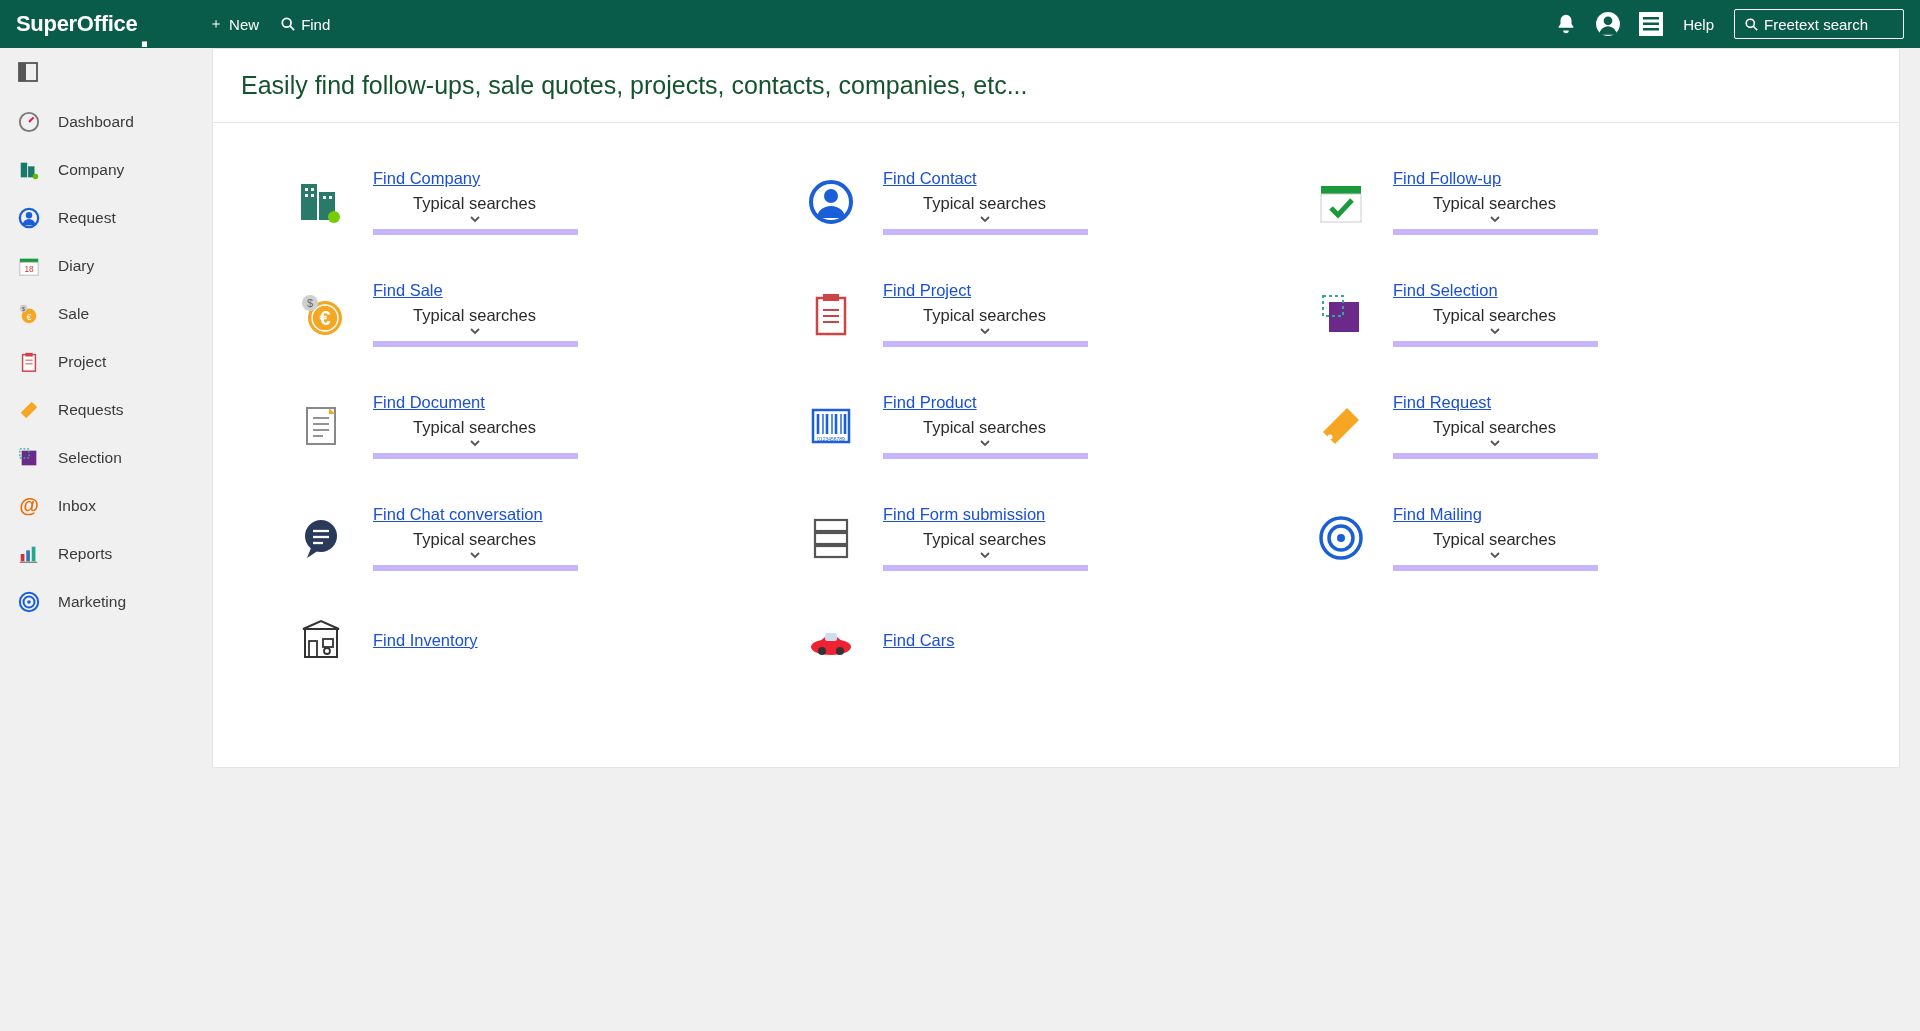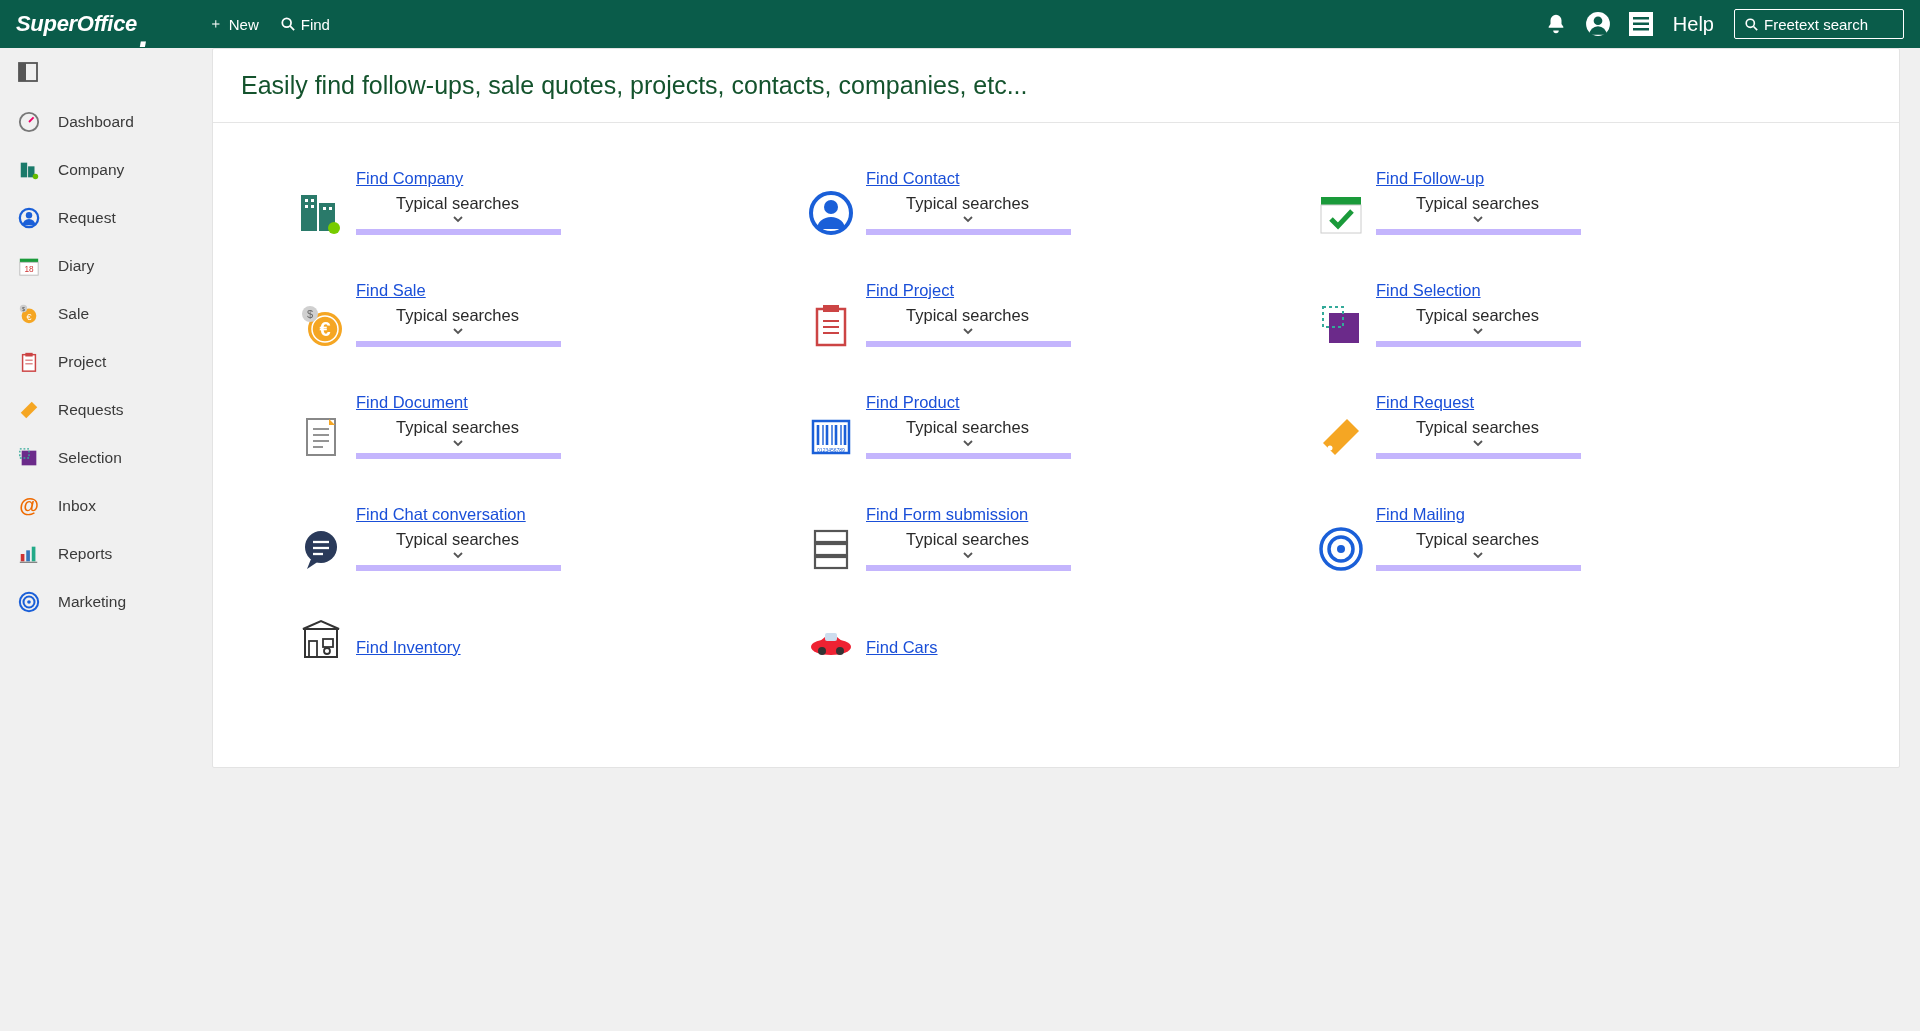--- a/index.html
+++ b/index.html
@@ -1,43 +1,43 @@
 <!DOCTYPE html>
 <html><head>
   <meta charset="utf-8">
   <style>
     * { box-sizing: border-box; margin: 0; padding: 0; font-family: -apple-system, BlinkMacSystemFont, "Segoe UI", Arial, sans-serif; }
     body { width: 1920px; height: 1031px; overflow: hidden; background: #f0f0f0; }
 
     
     .topbar { background: #0a5c4a; height: 48px; display: flex; align-items: center; padding: 0 16px; color: #fff; }
-    .brand { font-weight: 600; font-size: 22px; letter-spacing: -0.3px; display: flex; align-items: flex-end; font-style: italic; }
+    .brand { font-weight: 600; font-size: 22px; letter-spacing: -0.3px; display: flex; align-items: flex-end; }
     .brand-dot { font-size: 36px; line-height: 0; position: relative; top: -2px; margin-left: 2px; }
     .top-actions-left { display: flex; align-items: center; gap: 22px; margin-left: 60px; }
     .top-action { display: flex; align-items: center; gap: 6px; color: #fff; font-size: 15px; cursor: pointer; }
     .top-action .glyph { font-size: 14px; }
     .top-spacer { flex: 1; }
     .top-icons { display: flex; align-items: center; gap: 18px; }
     .top-icon { color: #fff; font-size: 22px; cursor: pointer; display: flex; align-items: center; }
-    .help-link { color: #fff; font-size: 20px; cursor: pointer; padding: 0 2px; }
+    .help-link { color: #fff; font-size: 15px; cursor: pointer; padding: 0 2px; }
     .freetext { border: 1px solid #fff; border-radius: 2px; height: 30px; padding: 0 10px; color: #fff; font-size: 15px; display: flex; align-items: center; gap: 6px; cursor: pointer; width: 170px; }
 
     
     .content-wrap { display: flex; height: calc(1031px - 48px); }
     .sidebar { width: 212px; padding-top: 10px; }
     .side-top-icon { margin: 4px 0 16px 18px; font-size: 22px; color: #444; }
     .side-item { display: flex; align-items: center; gap: 18px; padding: 0 0 0 18px; height: 48px; cursor: pointer; font-size: 15.5px; color: #3a3a3a; }
     .side-icon { width: 22px; height: 22px; display: inline-flex; align-items: center; justify-content: center; }
 
     
     .main { flex: 1; background: #f0f0f0; padding: 0 20px 20px 0; }
     .panel { background: #fff; border: 1px solid #e3e3e3; border-radius: 2px; min-height: 720px; }
     .panel-header { padding: 22px 28px; border-bottom: 1px solid #e5e5e5; font-size: 25px; font-weight: 400; color: #14532d; }
     .grid { display: grid; grid-template-columns: repeat(3, 1fr); column-gap: 10px; row-gap: 46px; padding: 46px 80px 40px 86px; }
-    .cell { display: flex; align-items: flex-end; gap: 13px; }
+    .cell { display: flex; align-items: center; gap: 30px; }
     .cell-icon { width: 44px; height: 44px; flex-shrink: 0; display: flex; align-items: center; justify-content: center; }
     .cell-body { min-width: 200px; }
     .cell-title { color: #1a4fd8; text-decoration: underline; font-size: 16.5px; cursor: pointer; display: inline-block; margin-bottom: 4px; }
     .cell-dd { display: flex; align-items: center; justify-content: space-between; border-bottom: 6px solid #c4b5fd; width: 205px; padding: 2px 2px 4px 0; cursor: pointer; flex-direction: column; }
     .cell-dd-label { font-size: 16.5px; color: #2a2a2a; }
     .chev { font-size: 14px; color: #555; }
     .cell-noselect .cell-title { margin-top: 7px; }
 
     svg { display: block; }
   </style>

